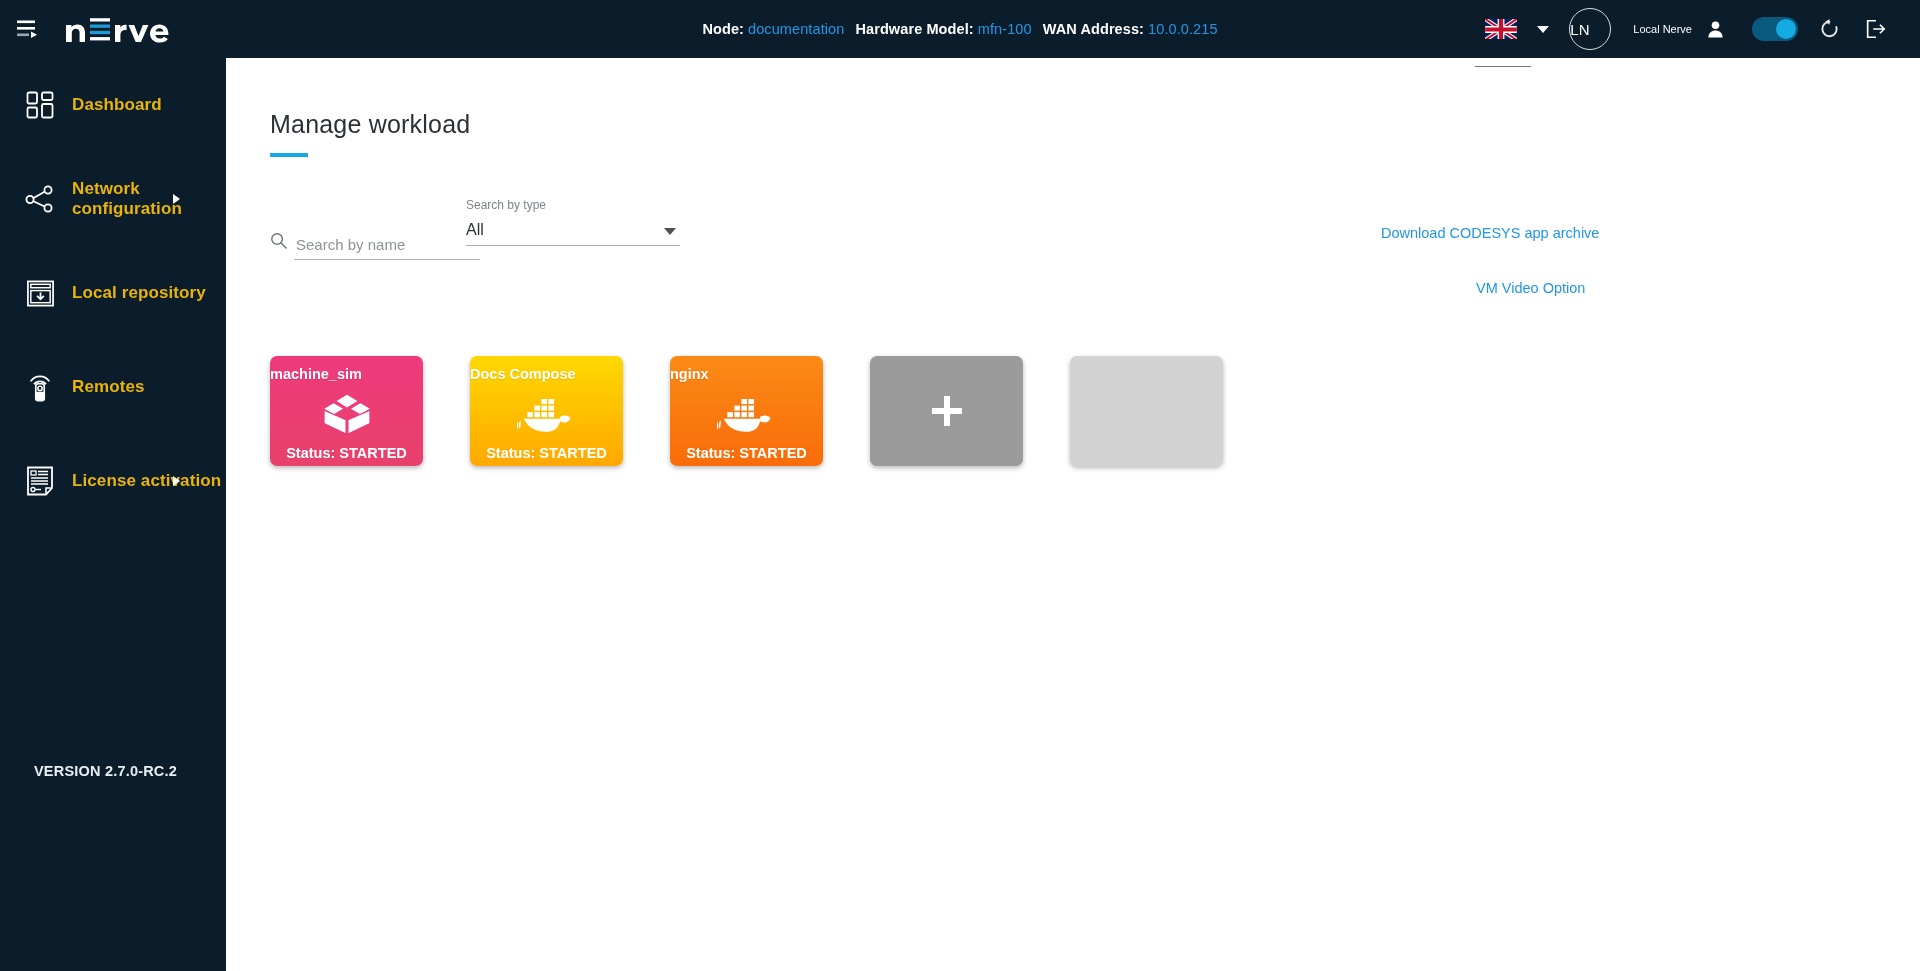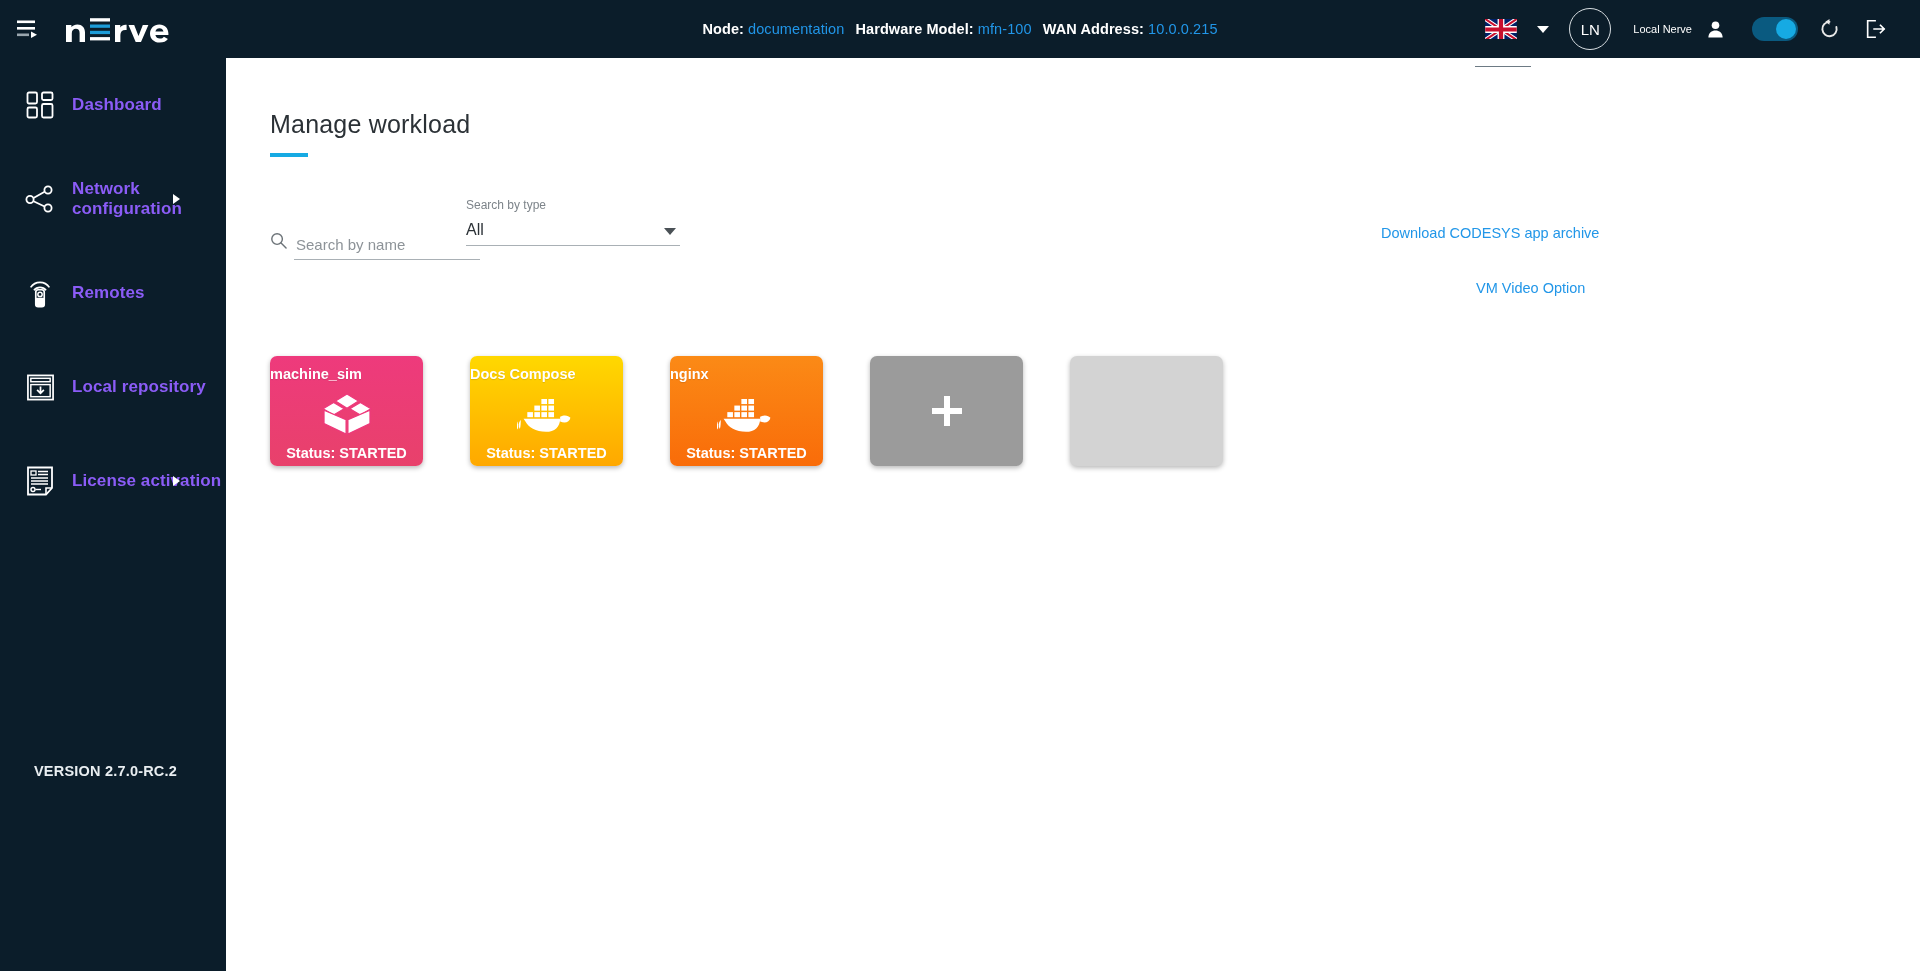--- a/index.html
+++ b/index.html
@@ -48,21 +48,21 @@
     width:32px; height:21px; position:relative; overflow:hidden;
     border-bottom:1px solid rgba(255,255,255,.0);
   }
   .flagline { position:absolute; bottom:-9px; left:-4px; width:56px; height:1px; background:#6d7a84; }
   .caret-dn {
     width:0;height:0;border-left:6px solid transparent;border-right:6px solid transparent;
     border-top:7px solid #ffffff; margin-left:14px; margin-right:6px; cursor:pointer;
   }
   .avatar {
     width:42px; height:42px; border-radius:50%; border:1.5px solid #d7dde1;
-    display:flex; align-items:center; justify-content:center;
+    display:flex; align-items:center; justify-content:flex-start;
     color:#fff; font-size:15px; margin-left:14px; cursor:pointer;
   }
   .user-name { color:#fff; font-size:11px; margin-left:22px; white-space:nowrap; }
   .ic-btn { width:46px; height:58px; display:flex; align-items:center; justify-content:center; cursor:pointer; }
   .toggle {
     width:46px; height:24px; border-radius:12px; background:#0a5a80;
     position:relative; margin-left:14px; margin-right:8px; cursor:pointer;
   }
   .toggle .knob {
     position:absolute; right:2px; top:2px; width:20px; height:20px; border-radius:50%;
@@ -73,21 +73,21 @@
   .sidebar {
     position:absolute; top:58px; left:0; width:226px; height:913px;
     background:#0b1d2a; color:#fff; overflow:hidden;
   }
   .nav-item {
     position:relative; display:flex; align-items:center; min-height:94px;
     padding-left:12px; cursor:pointer;
   }
   .nav-item .ico { width:56px; min-width:56px; display:flex; align-items:center; justify-content:center; }
   .nav-item .lbl {
-    font-size:17px; font-weight:bold; line-height:1.18; color:#8b5cf6;
+    font-size:17px; font-weight:bold; line-height:1.18; color:#eab308;
     padding-left:4px; letter-spacing:.1px;
   }
   .nav-item.active { background:#0d2c40; }
   .nav-item.active::before {
     content:""; position:absolute; left:0; top:0; bottom:0; width:4px; background:#16aae3;
   }
   .nav-item.active .lbl { color:#2196e8; }
   .nav-arrow {
     position:absolute; right:46px; top:50%; transform:translateY(-50%);
     width:0;height:0;border-top:5px solid transparent;border-bottom:5px solid transparent;
@@ -289,42 +289,42 @@
         </svg>
       </div>
       <div class="lbl">Network configuration</div>
       <div class="nav-arrow"></div>
     </div>
 
 
 
     <div class="nav-item">
       <div class="ico">
+        <svg width="29" height="29" viewBox="0 0 30 30">
+          <rect x="2" y="2.5" width="26" height="25" stroke="#fff" stroke-width="1.8" fill="none"></rect>
+          <rect x="5" y="5.5" width="20" height="3.5" stroke="#fff" stroke-width="1.5" fill="none"></rect>
+          <rect x="5" y="12" width="20" height="12.5" stroke="#fff" stroke-width="1.5" fill="none"></rect>
+          <path d="M15 14 V21 M11.5 17.5 L15 21 L18.5 17.5" stroke="#fff" stroke-width="1.8" fill="none"></path>
+        </svg>
+      </div>
+      <div class="lbl">Local repository</div>
+    </div>
+
+    <div class="nav-item">
+      <div class="ico">
         <svg width="28" height="30" viewBox="0 0 28 32">
           <path d="M4 10 a12 12 0 0 1 20 0" stroke="#fff" stroke-width="1.7" fill="none"></path>
           <path d="M7.5 13 a8.5 8.5 0 0 1 13 0" stroke="#fff" stroke-width="1.7" fill="none"></path>
           <path d="M10.8 16 a5 5 0 0 1 6.4 0" stroke="#fff" stroke-width="1.7" fill="none"></path>
           <rect x="9.5" y="12.5" width="9" height="18" rx="2.5" stroke="#fff" stroke-width="1.8" fill="#0b1d2a"></rect>
           <circle cx="14" cy="17.5" r="2.3" stroke="#fff" stroke-width="1.6" fill="none"></circle>
           <rect x="9.5" y="21" width="9" height="9.5" rx="1.5" fill="#fff"></rect>
         </svg>
       </div>
       <div class="lbl">Remotes</div>
-    </div>
-
-    <div class="nav-item">
-      <div class="ico">
-        <svg width="29" height="29" viewBox="0 0 30 30">
-          <rect x="2" y="2.5" width="26" height="25" stroke="#fff" stroke-width="1.8" fill="none"></rect>
-          <rect x="5" y="5.5" width="20" height="3.5" stroke="#fff" stroke-width="1.5" fill="none"></rect>
-          <rect x="5" y="12" width="20" height="12.5" stroke="#fff" stroke-width="1.5" fill="none"></rect>
-          <path d="M15 14 V21 M11.5 17.5 L15 21 L18.5 17.5" stroke="#fff" stroke-width="1.8" fill="none"></path>
-        </svg>
-      </div>
-      <div class="lbl">Local repository</div>
     </div>
 
     <div class="nav-item">
       <div class="ico">
         <svg width="28" height="30" viewBox="0 0 28 30">
           <path d="M2 1.5 H26 V22 L20 28.5 H2 Z" stroke="#fff" stroke-width="1.8" fill="none"></path>
           <path d="M20 28.5 V22 H26" stroke="#fff" stroke-width="1.6" fill="none"></path>
           <rect x="5" y="5" width="5" height="4" stroke="#fff" stroke-width="1.3" fill="none"></rect>
           <path d="M12 5.5 H22 M12 8.5 H22 M5 12 H22 M5 15 H22 M5 18 H22" stroke="#fff" stroke-width="1.5"></path>
           <circle cx="7" cy="23.5" r="2" stroke="#fff" stroke-width="1.4" fill="none"></circle>

